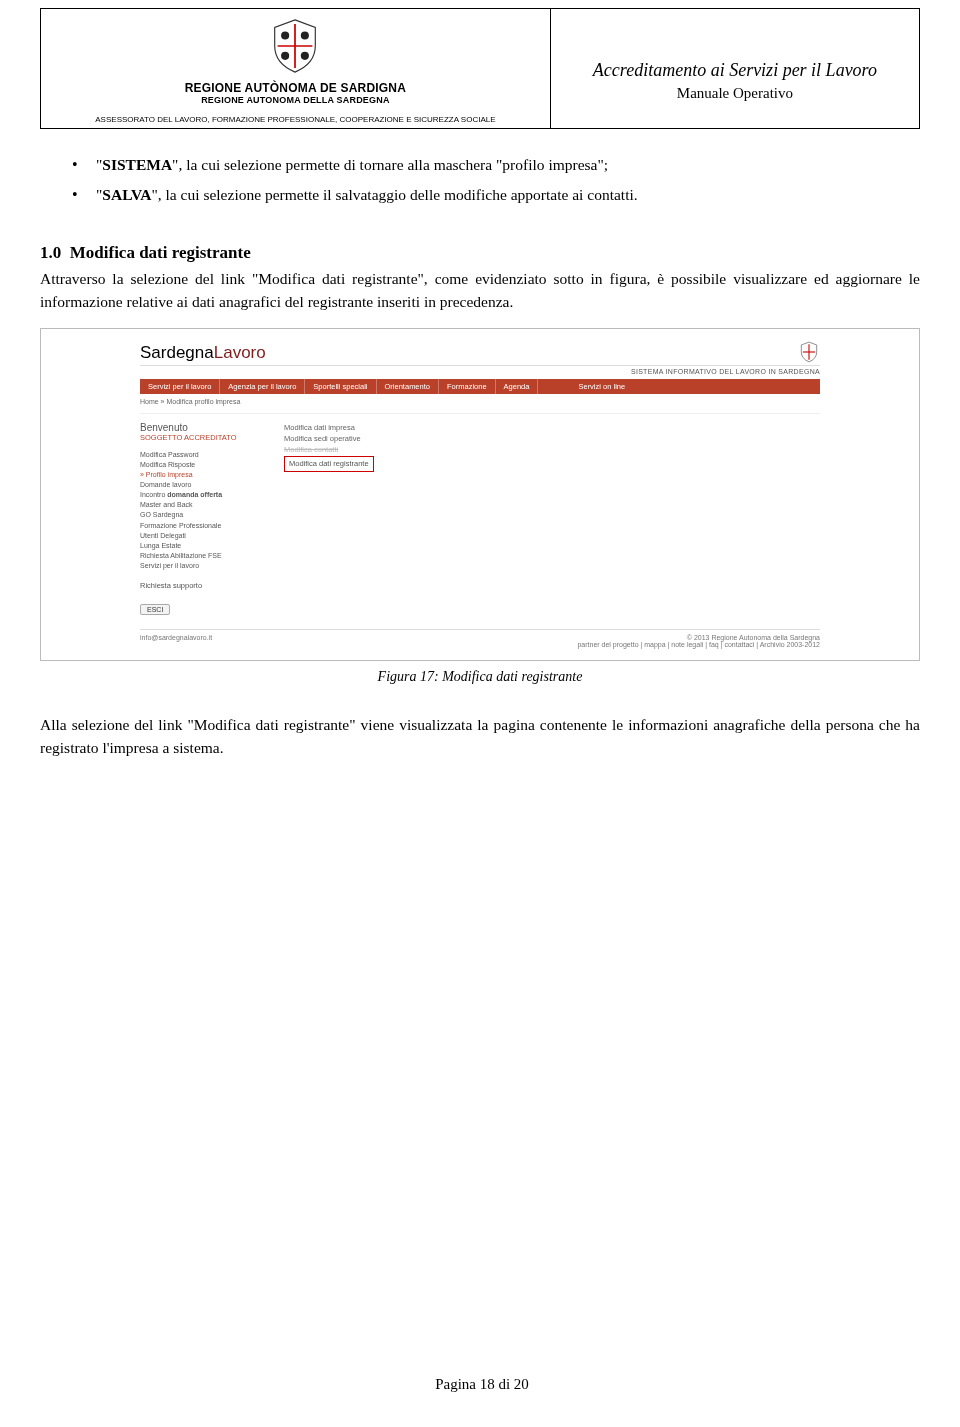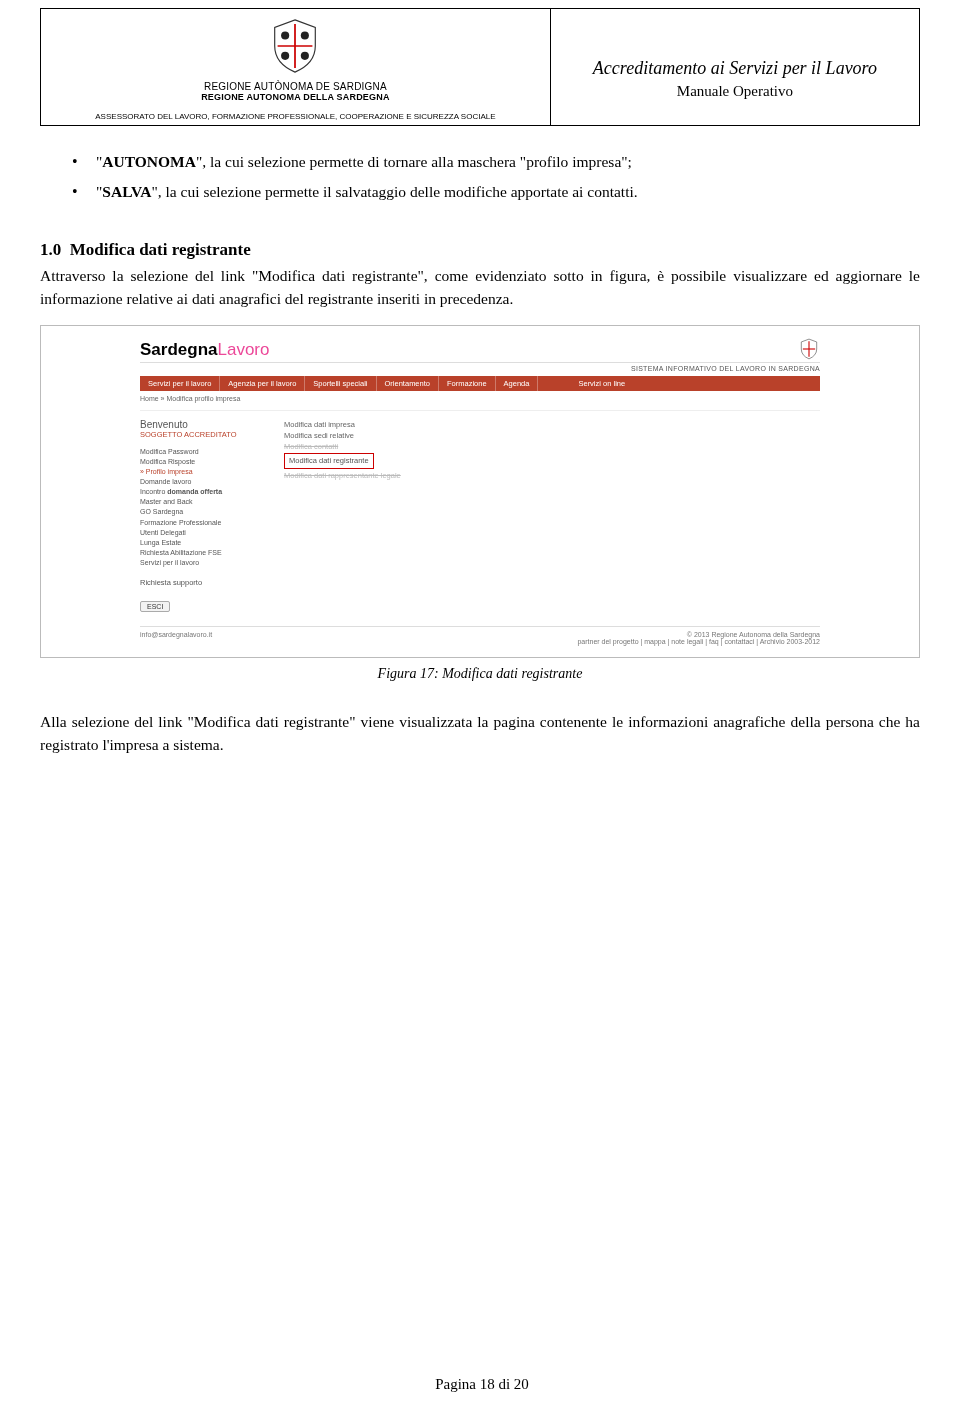--- a/index.html
+++ b/index.html
@@ -3,38 +3,38 @@
 <meta charset="utf-8">
 <style>
   * { box-sizing: border-box; margin: 0; padding: 0; }
   body { width: 960px; min-height: 1427px; background: #fff; font-family: Georgia, 'Times New Roman', serif; color: #000; position: relative; }
   .page { padding: 0 40px; }
   .header-table { width: 100%; border-collapse: collapse; margin-top: 8px; }
   .header-table td { border: 1px solid #000; vertical-align: middle; }
   .header-left { width: 58%; text-align: center; padding: 8px 4px 4px 4px; }
   .header-right { width: 42%; text-align: center; padding: 8px; }
   .crest-svg { width: 58px; height: 58px; display: block; margin: 0 auto 6px auto; }
-  .header-reg1 { font-family: Arial, sans-serif; font-size: 10px; font-weight: normal; letter-spacing: 0.2px; }
+  .header-reg1 { font-family: Arial, sans-serif; font-size: 12px; font-weight: bold; letter-spacing: 0.2px; }
   .header-reg2 { font-family: Arial, sans-serif; font-size: 9px; font-weight: bold; letter-spacing: 0.2px; }
   .header-dept { font-family: Arial, sans-serif; font-size: 8px; margin-top: 10px; }
   .header-title-it { font-style: italic; font-size: 18px; margin-top: 24px; }
   .header-subtitle { font-size: 15px; margin-top: 4px; }
   .content { margin-top: 24px; }
   ul.bullets { list-style: none; padding-left: 56px; }
   ul.bullets li { position: relative; margin-bottom: 6px; font-size: 15.5px; line-height: 1.55; }
   ul.bullets li::before { content: "•"; position: absolute; left: -24px; top: 0; font-size: 16px; }
   .section-head { font-size: 17px; font-weight: bold; margin-top: 36px; margin-bottom: 4px; }
   .para { font-size: 15.5px; line-height: 1.5; text-align: justify; }
   .screenshot-frame { border: 1px solid #bbb; margin: 14px 0 6px 0; padding: 12px 10px; }
   .app { font-family: Verdana, Arial, sans-serif; font-size: 8px; color: #444; }
   .app-top { width: 680px; margin: 0 auto; }
   .app-brand-row { display: flex; justify-content: space-between; align-items: flex-end; }
   .app-brand { font-size: 17px; }
-  .app-brand strong { font-weight: bold; color: #000; }
-  .app-brand-light { color: #ec4899; font-weight: normal; }
+  .app-brand strong { font-weight: normal; color: #000; }
+  .app-brand-light { color: #7f1d1d; font-weight: normal; }
   .mini-crest { width: 22px; height: 22px; }
   .app-tagline-row { display: flex; justify-content: flex-end; font-size: 7px; color: #555; letter-spacing: 0.3px; margin-top: 2px; border-top: 1px solid #ddd; padding-top: 2px; }
   .app-nav { background: #b9412a; color: #fff; display: flex; margin-top: 4px; }
   .app-nav span { padding: 3px 8px; border-right: 1px solid rgba(255,255,255,0.3); font-size: 7.5px; white-space: nowrap; }
   .app-nav span:last-child { border-right: none; margin-left: 32px; }
   .app-crumb { font-size: 7px; color: #666; padding: 4px 0 8px 0; border-bottom: 1px solid #eee; }
   .app-body { display: flex; margin-top: 8px; gap: 16px; }
   .app-side { width: 128px; }
   .side-welcome { font-size: 10px; color: #555; }
   .side-user { font-size: 7.5px; color: #b9412a; margin-bottom: 8px; }
@@ -78,21 +78,21 @@
       <td class="header-right">
         <div class="header-title-it">Accreditamento ai Servizi per il Lavoro</div>
         <div class="header-subtitle">Manuale Operativo</div>
       </td>
     </tr>
   </tbody>
     </table>
 
   <div class="content">
     <ul class="bullets">
-      <li>"<strong>AUTONOMA</strong><span>", la cui selezione permette di tornare alla maschera "profilo impresa";</span></li>
+      <li>"<strong>SISTEMA</strong><span>", la cui selezione permette di tornare alla maschera "profilo impresa";</span></li>
       <li>"<strong>SALVA</strong><span>", la cui selezione permette il salvataggio delle modifiche apportate ai contatti.</span></li>
     </ul>
 
     <div class="section-head">
       <span>1.0</span>&nbsp;&nbsp;<span>Modifica dati registrante</span>
     </div>
     <p class="para">Attraverso la selezione del link "Modifica dati registrante", come evidenziato sotto in figura, è possibile visualizzare ed aggiornare le informazione relative ai dati anagrafici del registrante inseriti in precedenza.</p>
 
     <div class="screenshot-frame">
       <div class="app">
@@ -133,26 +133,25 @@
               <div class="side-link">Formazione Professionale</div>
               <div class="side-link">Utenti Delegati</div>
               <div class="side-link">Lunga Estate</div>
               <div class="side-link">Richiesta Abilitazione FSE</div>
               <div class="side-link">Servizi per il lavoro</div>
               <div class="side-support">Richiesta supporto</div>
               <div class="side-exit">ESCI</div>
             </div>
             <div class="app-main">
               <div class="menu-link">Modifica dati impresa</div>
-              <div class="menu-link">Modifica sedi relative</div>
+              <div class="menu-link">Modifica sedi operative</div>
               <div class="menu-link faded">Modifica contatti</div>
               <div class="menu-highlight">
                 <div class="menu-link">Modifica dati registrante</div>
               </div>
-              <div class="menu-link faded">Modifica dati rappresentante legale</div>
             </div>
           </div>
         </div>
         <div class="app-footer">
           <div>info@sardegnalavoro.it</div>
           <div class="app-footer-r">
             <div>© 2013 Regione Autonoma della Sardegna</div>
             <div>partner del progetto | mappa | note legali | faq | contattaci | Archivio 2003-2012</div>
           </div>
         </div>

